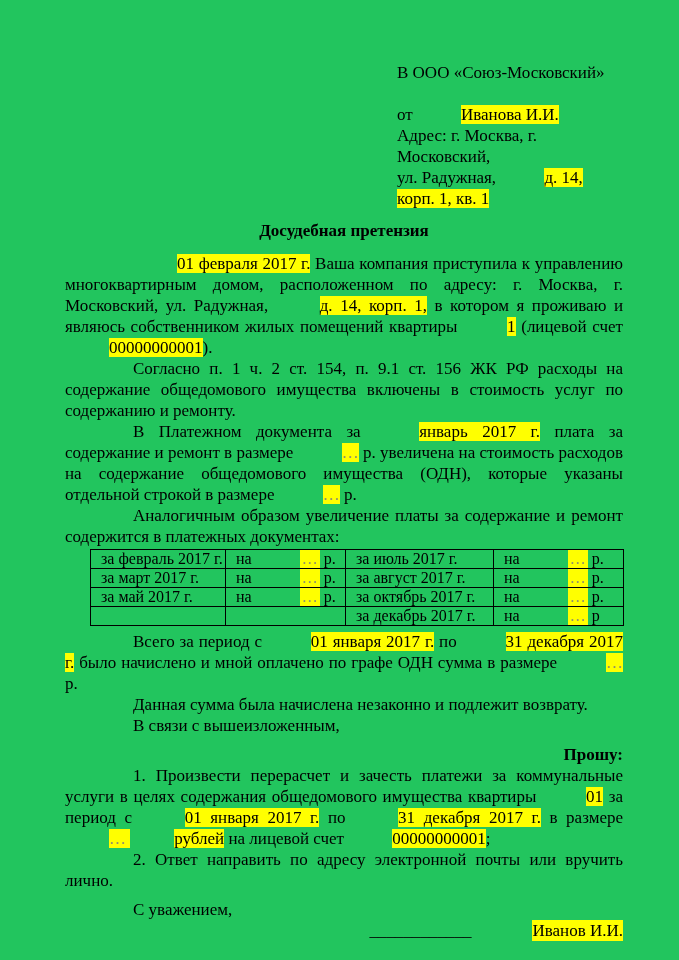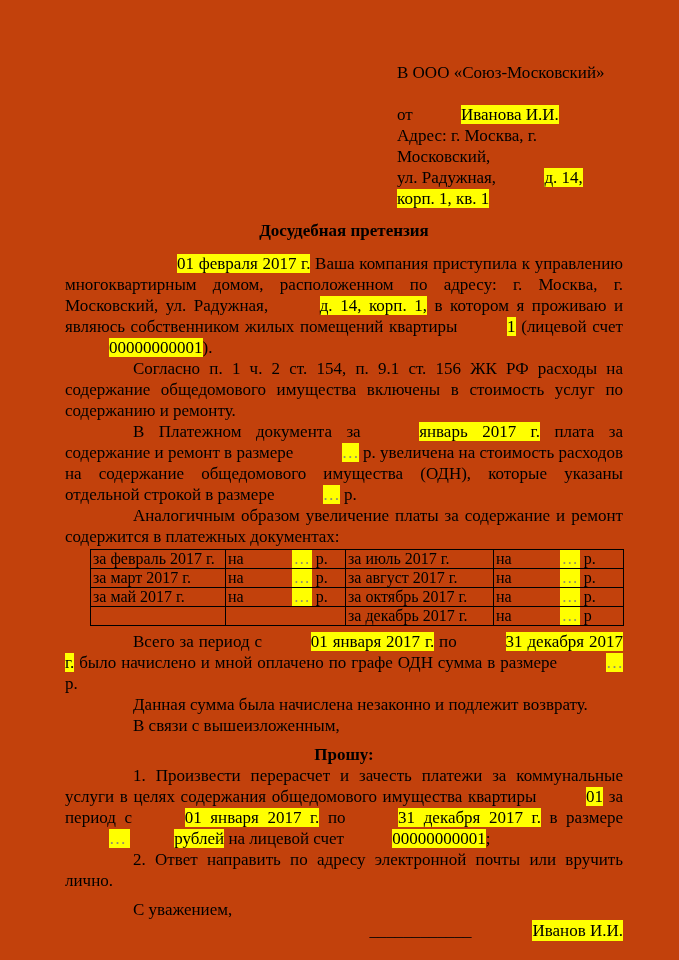--- a/index.html
+++ b/index.html
@@ -3,46 +3,46 @@
 <meta charset="utf-8">
 <style>
   html,body{margin:0;padding:0;background:#ffffff;}
   .page{
     position:relative;
     width:679px;height:960px;
     box-sizing:border-box;
     padding:62px 56px 20px 65px;
     font-family:"Liberation Serif","DejaVu Serif",serif;
     font-size:17px;line-height:21px;color:#000;
-    background:#c2410c;overflow:hidden;
+    background:#22c55e;overflow:hidden;
   }
   p{margin:0;}
   .hl{background:#ffff00;margin-left:44px;}
   .ph{color:#8d8d6e;}
   .addr{margin-left:332px;}
   .addr p{text-align:left;}
   .from-line{margin-top:21px;}
   .doc-title{
     font-size:17px;line-height:21px;font-weight:bold;
     text-align:center;margin:11px 0 12px 0;
   }
   .para{text-align:justify;text-indent:68px;}
   table.pay{
     border-collapse:collapse;table-layout:fixed;
     width:533px;margin:2px 0 5px 25px;
   }
   table.pay td{
     border:1px solid #000;
     height:18px;line-height:18px;font-size:16px;
-    padding:0 2px;overflow:hidden;white-space:nowrap;
+    padding:0 10px;overflow:hidden;white-space:nowrap;
   }
   table.pay .hl{padding:6px 2px;}
   .request-heading{
     font-size:17px;line-height:21px;font-weight:bold;
-    text-align:center;margin:8px 0 0 0;
+    text-align:right;margin:8px 0 0 0;
   }
   .closing{margin-top:8px;text-indent:68px;}
   .sig-row{
     display:flex;justify-content:flex-end;align-items:baseline;
     gap:17px;margin-top:0;
   }
   .sig-blank{white-space:pre;text-align:center;}
 </style>
 </head>
 <body>

